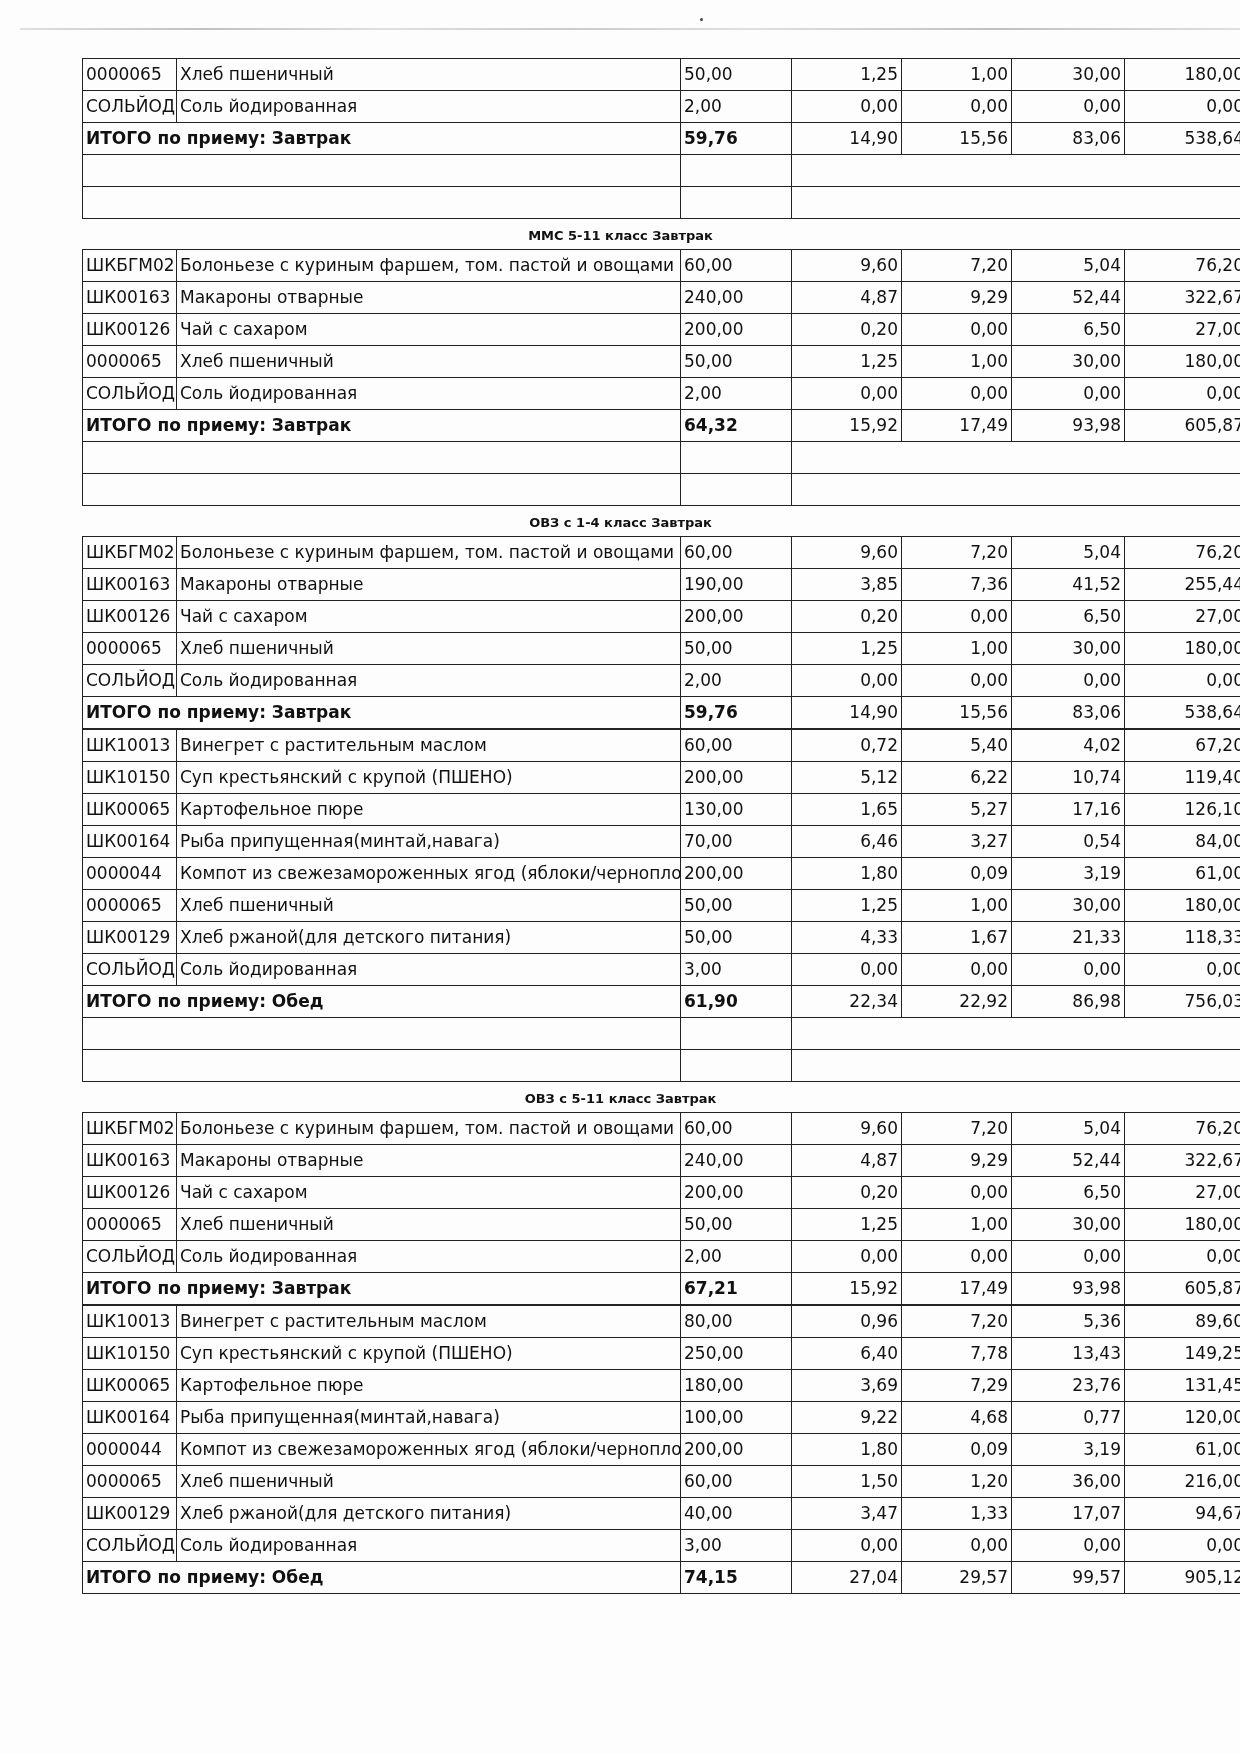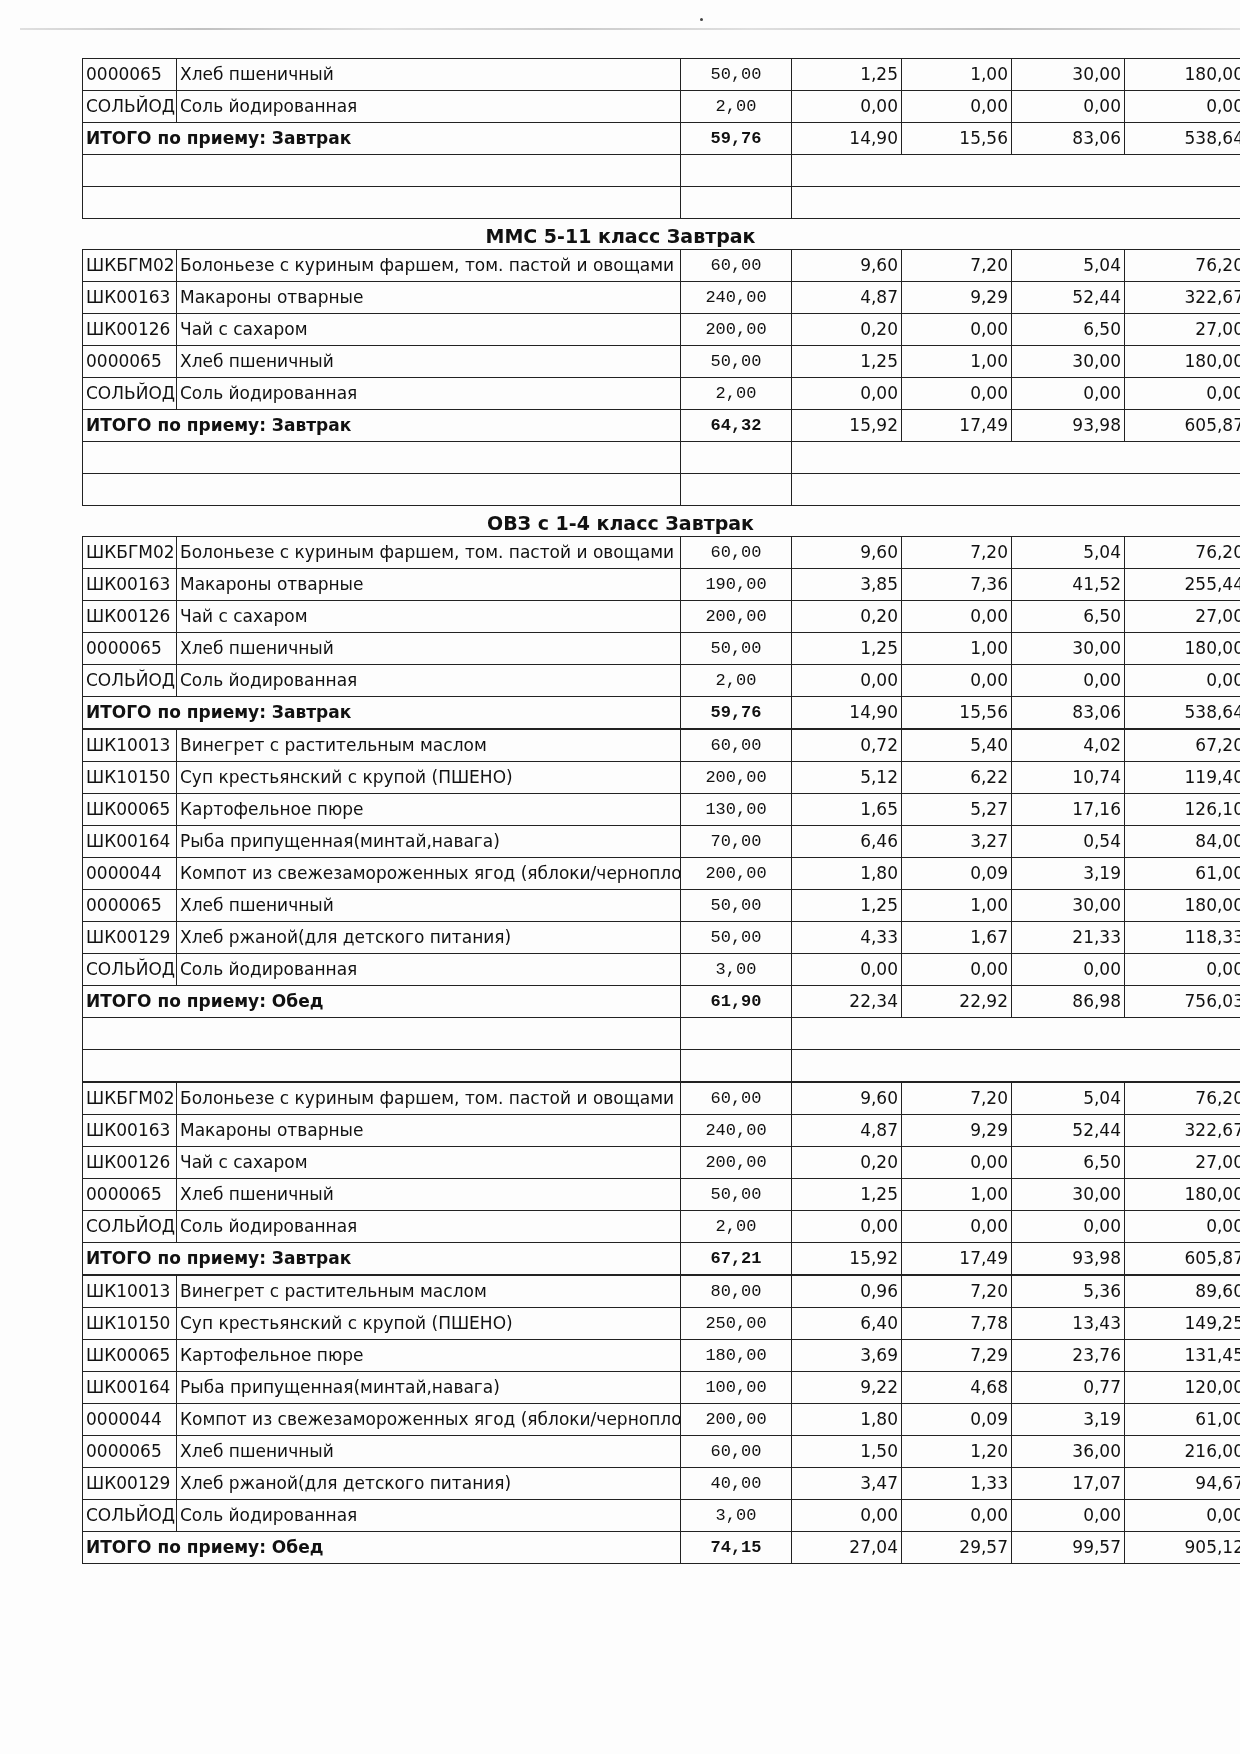--- a/index.html
+++ b/index.html
@@ -57,30 +57,30 @@
     }
     col.c-code { width: 94px; }
     col.c-name { width: 504px; }
     col.c-mass { width: 111px; }
     col.c-n1 { width: 110px; }
     col.c-n2 { width: 110px; }
     col.c-n3 { width: 113px; }
     col.c-n4 { width: 123px; }
     td.code { padding-left: 3px; }
     td.name { padding-left: 5px; }
-    td.mass { text-align: center; font-family: Liberation Mono, monospace; }
+    td.mass { text-align: left; }
     td.num { text-align: right; padding-right: 3px; }
     tr.total td { font-weight: bold; }
     tr.total td.num { font-weight: normal; }
     tr.total td.mass { font-weight: bold; }
     tr.blank td { height: 31px; }
     .section-title {
       text-align: center;
       font-weight: bold;
-      font-size: 19px;
+      font-size: 13px;
       height: 30px;
       line-height: 34px;
       width: 1165px;
     }
   </style>
 </head>
 <body>
 
 <div class="scan-edge"></div>
 <div class="scan-dot"></div>
@@ -389,20 +389,21 @@
           <tr class="blank">
             <td class="name" colspan="2"></td>
             <td class="mass"></td>
             <td class="num" colspan="4"></td>
           </tr>
         </tbody>
     </table>
   </div>
 
   <div class="section">
+    <div class="section-title">ОВЗ с 5-11 класс Завтрак</div>
     <table class="menu">
       <colgroup>
         <col class="c-code">
           <col class="c-name">
           <col class="c-mass">
         <col class="c-n1">
           <col class="c-n2">
           <col class="c-n3">
           <col class="c-n4">
       </colgroup>

